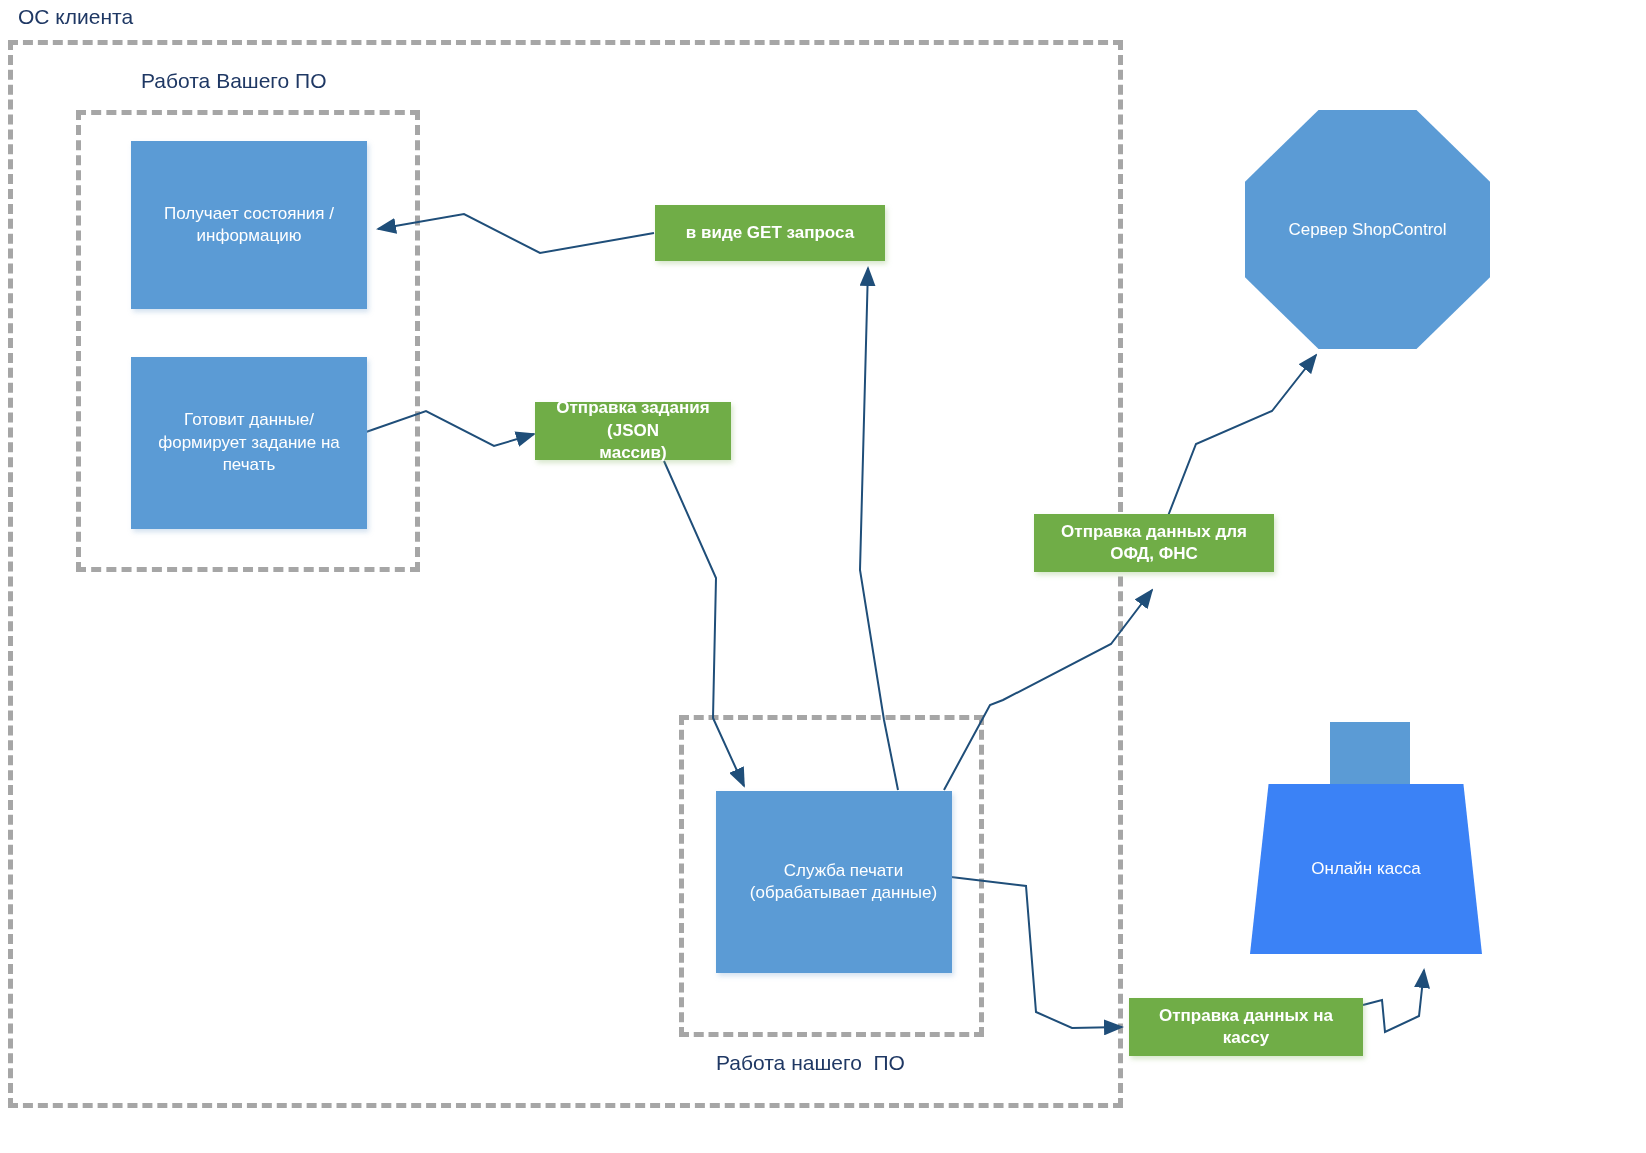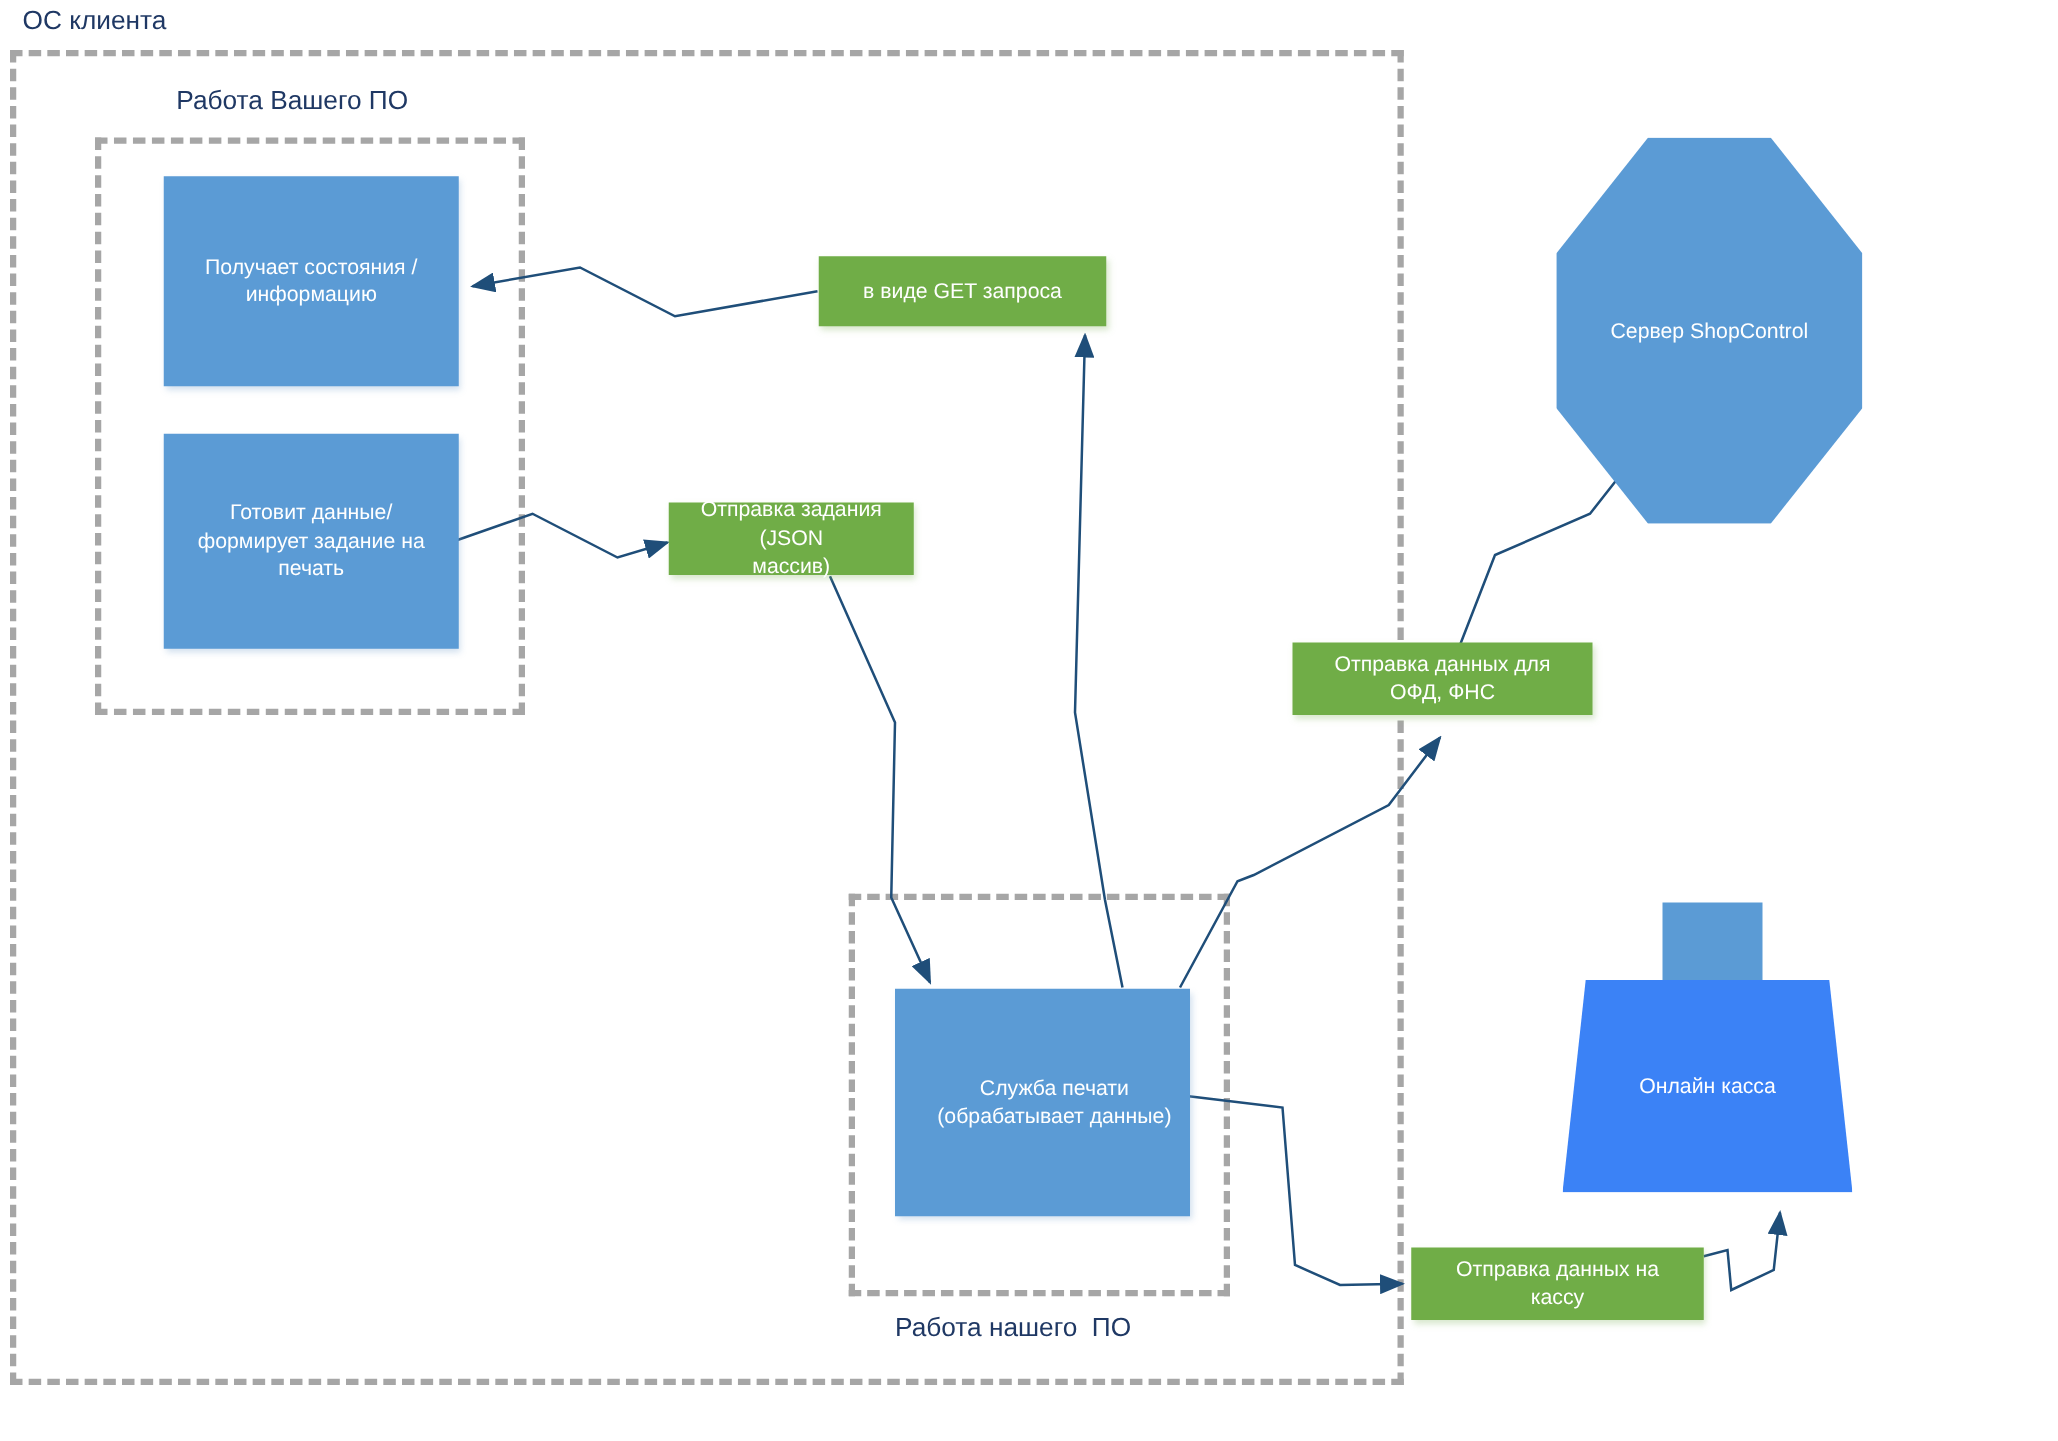--- a/index.html
+++ b/index.html
@@ -42,20 +42,21 @@
     padding: 4px 8px;
     white-space: pre-line;
   }
   .node-blue {
     background: #5B9BD5;
     box-shadow: 2px 3px 5px rgba(130,170,210,0.35);
   }
   .node-green {
     background: #70AD47;
     box-shadow: 2px 3px 5px rgba(140,185,110,0.35);
+    font-weight: bold;
   }
   .octagon {
     position: absolute;
     background: #5B9BD5;
     clip-path: polygon(30% 0%, 70% 0%, 100% 30%, 100% 70%, 70% 100%, 30% 100%, 0% 70%, 0% 30%);
     display: flex;
     align-items: center;
     justify-content: center;
     color: #ffffff;
     font-size: 17px;
@@ -124,36 +125,36 @@
     <path class="edge-path" marker-end="url(#arrowhead)" d="M 1168 516 L 1196 444 L 1272 411 L 1316 355"></path>
 
     <path class="edge-path" marker-end="url(#arrowhead)" d="M 951 877 L 1026 886 L 1036 1012 L 1072 1028 L 1122 1027"></path>
 
     <path class="edge-path" marker-end="url(#arrowhead)" d="M 1363 1005 L 1382 1000 L 1385 1032 L 1419 1016 L 1424 970"></path>
   </svg>
 
   <div class="node node-blue" style="left:131px; top:141px; width:236px; height:168px;">Получает состояния /
 информацию</div>
 
-  <div class="node node-blue" style="left:131px; top:347px; width:236px; height:172px;">Готовит данные/
+  <div class="node node-blue" style="left:131px; top:357px; width:236px; height:172px;">Готовит данные/
 формирует задание на
 печать</div>
 
   <div class="node node-green" style="left:655px; top:205px; width:230px; height:56px;">в виде GET запроса</div>
 
   <div class="node node-green" style="left:535px; top:402px; width:196px; height:58px;">Отправка задания (JSON
 массив)</div>
 
   <div class="node node-green" style="left:1129px; top:998px; width:234px; height:58px;">Отправка данных на
 кассу</div>
 
   <div class="node node-green" style="left:1034px; top:514px; width:240px; height:58px;">Отправка данных для
 ОФД, ФНС</div>
 
   <div class="node node-blue" style="left:716px; top:791px; width:236px; height:182px;padding-left:27px;">Служба печати
 (обрабатывает данные)</div>
 
-  <div class="octagon" style="left:1245px; top:110px; width:245px; height:309px;">Сервер ShopControl</div>
+  <div class="octagon" style="left:1245px; top:110px; width:245px; height:239px;">Сервер ShopControl</div>
 
   <div class="kassa-top" style="left:1330px; top:722px; width:80px; height:115px;"></div>
   <div class="kassa-body" style="left:1250px; top:784px; width:232px; height:170px;">Онлайн касса</div>
 
 </div>
 
 </body></html>

